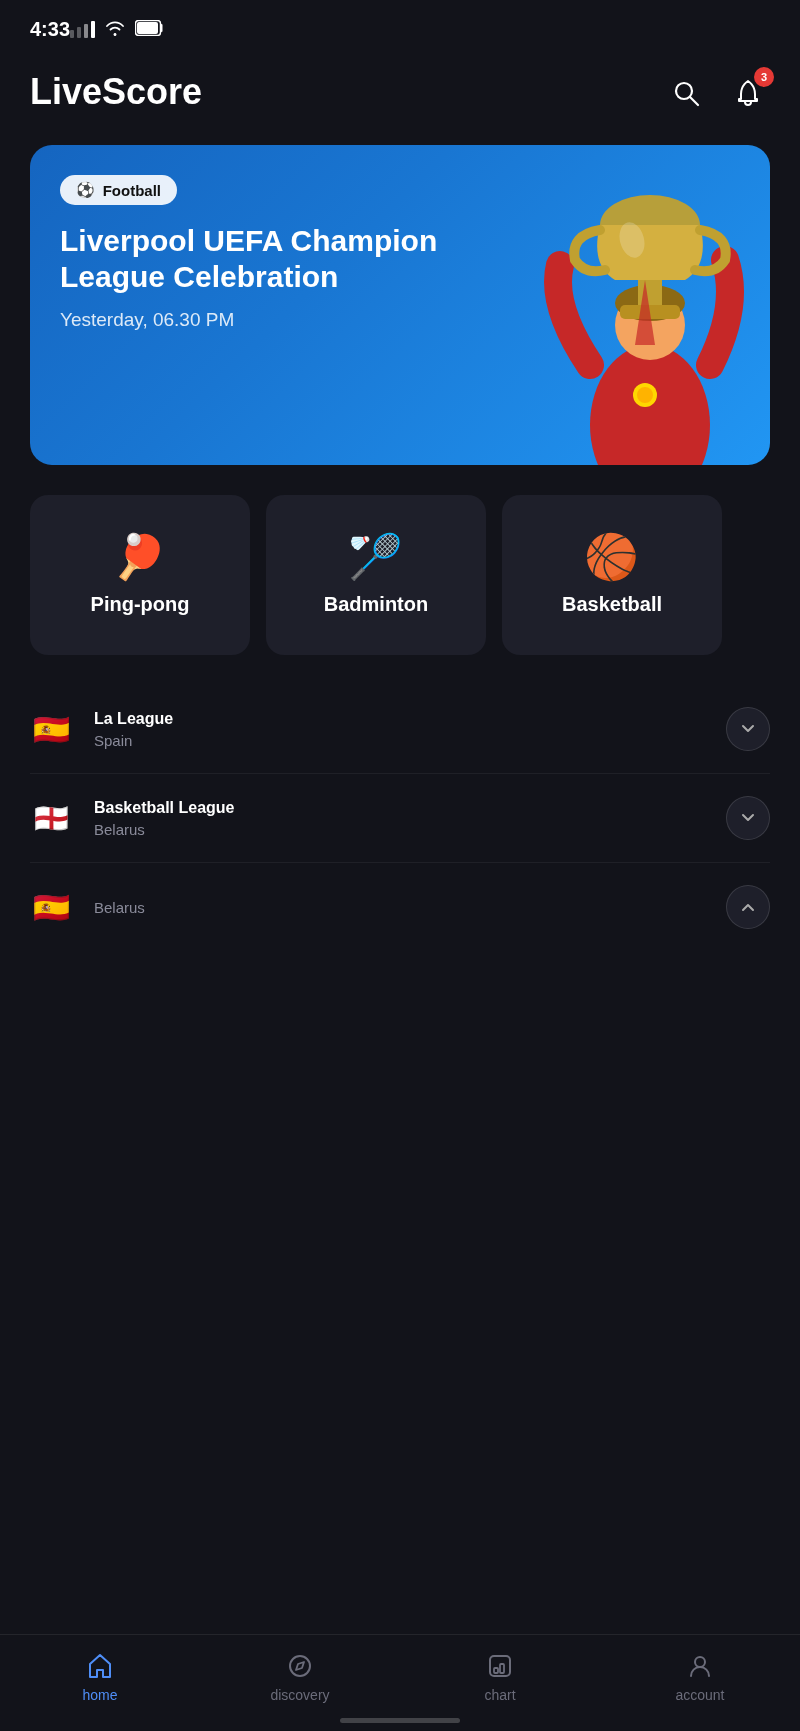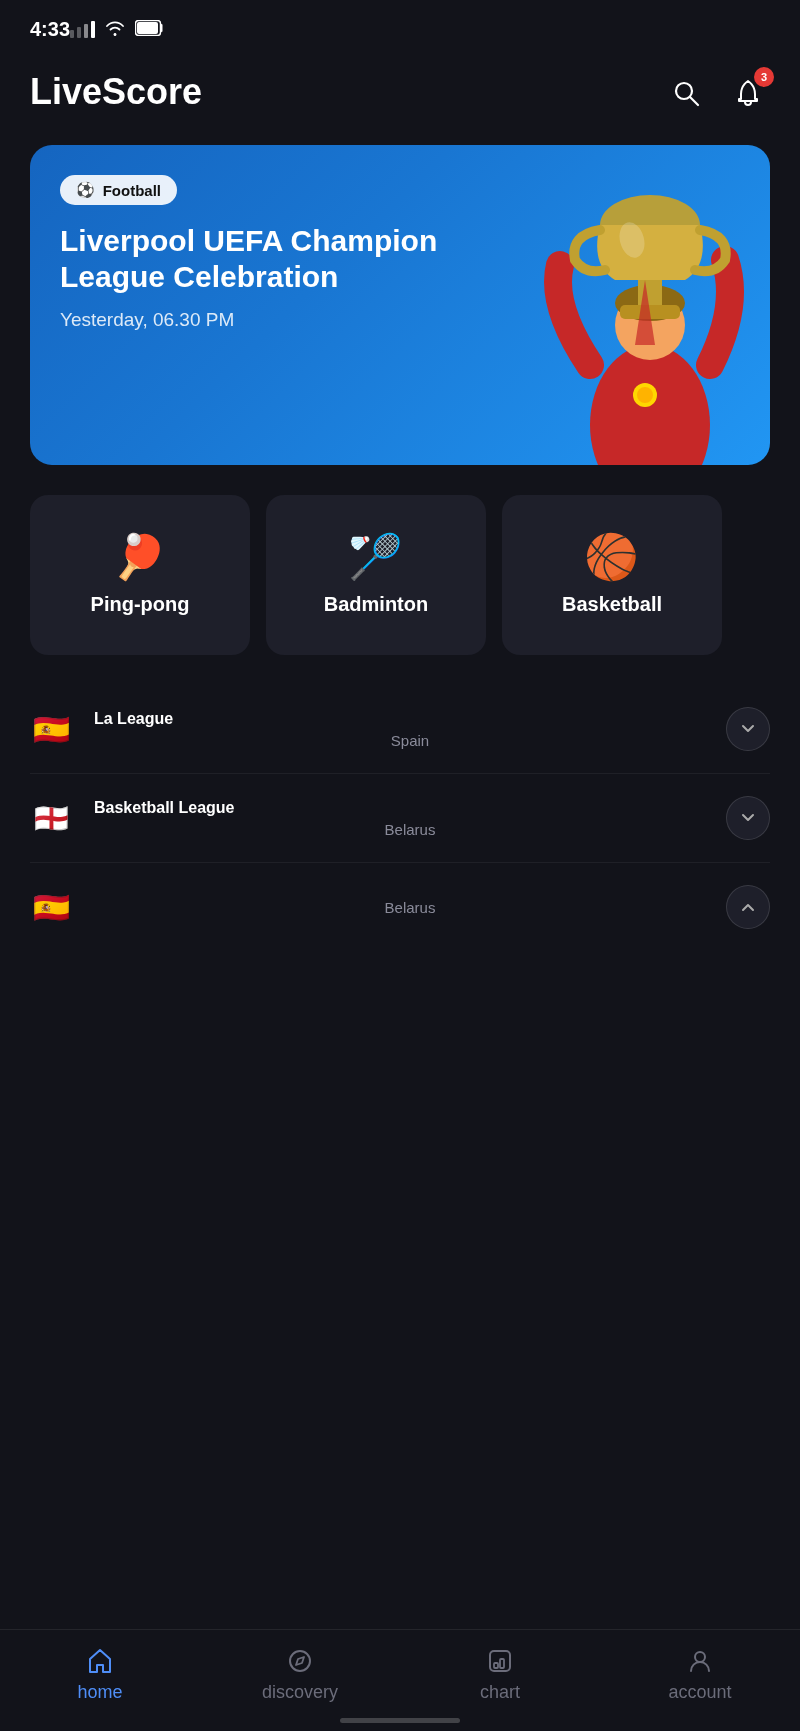--- a/index.html
+++ b/index.html
@@ -184,21 +184,20 @@
     }
     .league-name {
       font-size: 16px;
       font-weight: 600;
       color: #ffffff;
       margin-bottom: 4px;
     }
     .league-country {
       font-size: 15px;
       color: #8a8b9a;
-      text-align: center;
     }
     .league-action {
       width: 44px;
       height: 44px;
       border-radius: 50%;
       background: #1e1f2a;
       border: 1.5px solid rgba(255,255,255,0.12);
       display: flex;
       align-items: center;
       justify-content: center;
@@ -229,21 +228,21 @@
       min-width: 100px;
     }
     .nav-icon {
       width: 30px;
       height: 30px;
       display: flex;
       align-items: center;
       justify-content: center;
     }
     .nav-label {
-      font-size: 18px;
+      font-size: 14px;
       font-weight: 500;
       color: #6b6c7a;
       text-align: right;
     }
     .nav-label.active {
       color: #4f8ef7;
     }
     .nav-icon.active svg path, .nav-icon.active svg rect {
       stroke: #4f8ef7;
     }

